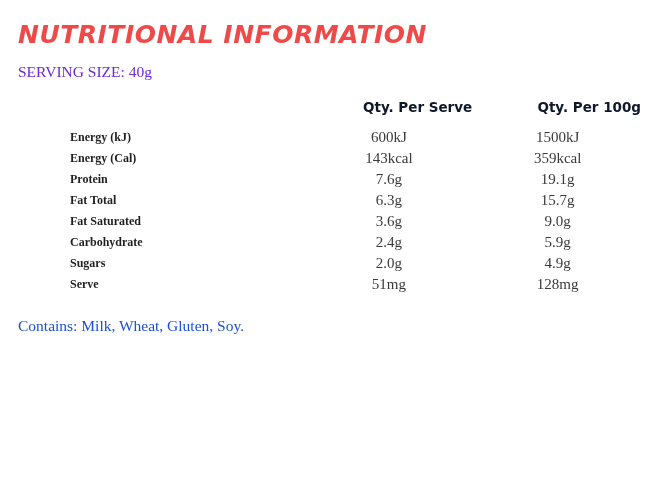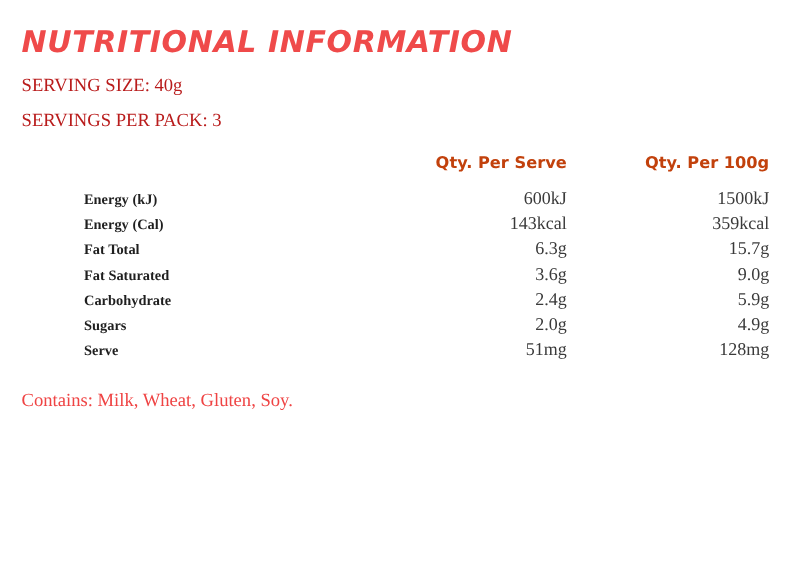--- a/index.html
+++ b/index.html
@@ -27,78 +27,77 @@
     font-style: italic;
     font-size: 25px;
     letter-spacing: 0.5px;
     color: #ef4a4a;
     margin: 4px 0 14px 0;
     text-transform: uppercase;
   }
   .serving-line {
     font-family: "Liberation Serif", serif;
     font-size: 15.5px;
-    color: #b91c1c;
+    color: #6d28d9;
     margin: 0 0 11px 0;
   }
   table.nutrition {
     width: 100%;
     border-collapse: collapse;
     margin-top: 18px;
     table-layout: fixed;
   }
   table.nutrition col.c-name { width: 46%; }
   table.nutrition col.c-serve { width: 27%; }
   table.nutrition col.c-100 { width: 27%; }
 
   table.nutrition th.col-head {
     font-family: "DejaVu Sans", sans-serif;
     font-weight: bold;
     font-size: 13.5px;
-    color: #c2410c;
+    color: #0f172a;
     text-align: right;
     padding: 0 2px 12px 0;
     white-space: nowrap;
   }
   table.nutrition th.blank-head { padding-bottom: 12px; }
 
   table.nutrition td.nutrient {
     font-family: "Liberation Serif", serif;
     font-weight: bold;
     font-size: 12px;
     color: #1f1f1f;
     padding: 2px 0 2px 52px;
     white-space: nowrap;
   }
   table.nutrition td.value {
     font-family: "Liberation Serif", serif;
     font-size: 15px;
     color: #3a3a3a;
-    text-align: right;
+    text-align: center;
     padding: 2px 2px 2px 0;
     white-space: nowrap;
   }
   .allergen {
     font-family: "Liberation Serif", serif;
     font-size: 15.5px;
-    color: #ef4444;
+    color: #1d4ed8;
     margin: 0;
   }
   .allergen.first { margin-top: 22px; }
   .allergen.second { margin-top: 14px; }
 </style>
 </head>
 <body>
 
 <div class="panel">
 
   <h1 class="title">Nutritional Information</h1>
 
   <p class="serving-line">SERVING SIZE: 40g</p>
-  <p class="serving-line">SERVINGS PER PACK: 3</p>
 
   <table class="nutrition">
     <colgroup>
       <col class="c-name">
       <col class="c-serve">
       <col class="c-100">
     </colgroup>
     <thead>
       <tr>
         <th class="blank-head"></th>
@@ -109,20 +108,25 @@
     <tbody>
       <tr>
         <td class="nutrient">Energy (kJ)</td>
         <td class="value">600kJ</td>
         <td class="value">1500kJ</td>
       </tr>
       <tr>
         <td class="nutrient">Energy (Cal)</td>
         <td class="value">143kcal</td>
         <td class="value">359kcal</td>
+      </tr>
+      <tr>
+        <td class="nutrient">Protein</td>
+        <td class="value">7.6g</td>
+        <td class="value">19.1g</td>
       </tr>
       <tr>
         <td class="nutrient">Fat Total</td>
         <td class="value">6.3g</td>
         <td class="value">15.7g</td>
       </tr>
       <tr>
         <td class="nutrient">Fat Saturated</td>
         <td class="value">3.6g</td>
         <td class="value">9.0g</td>

